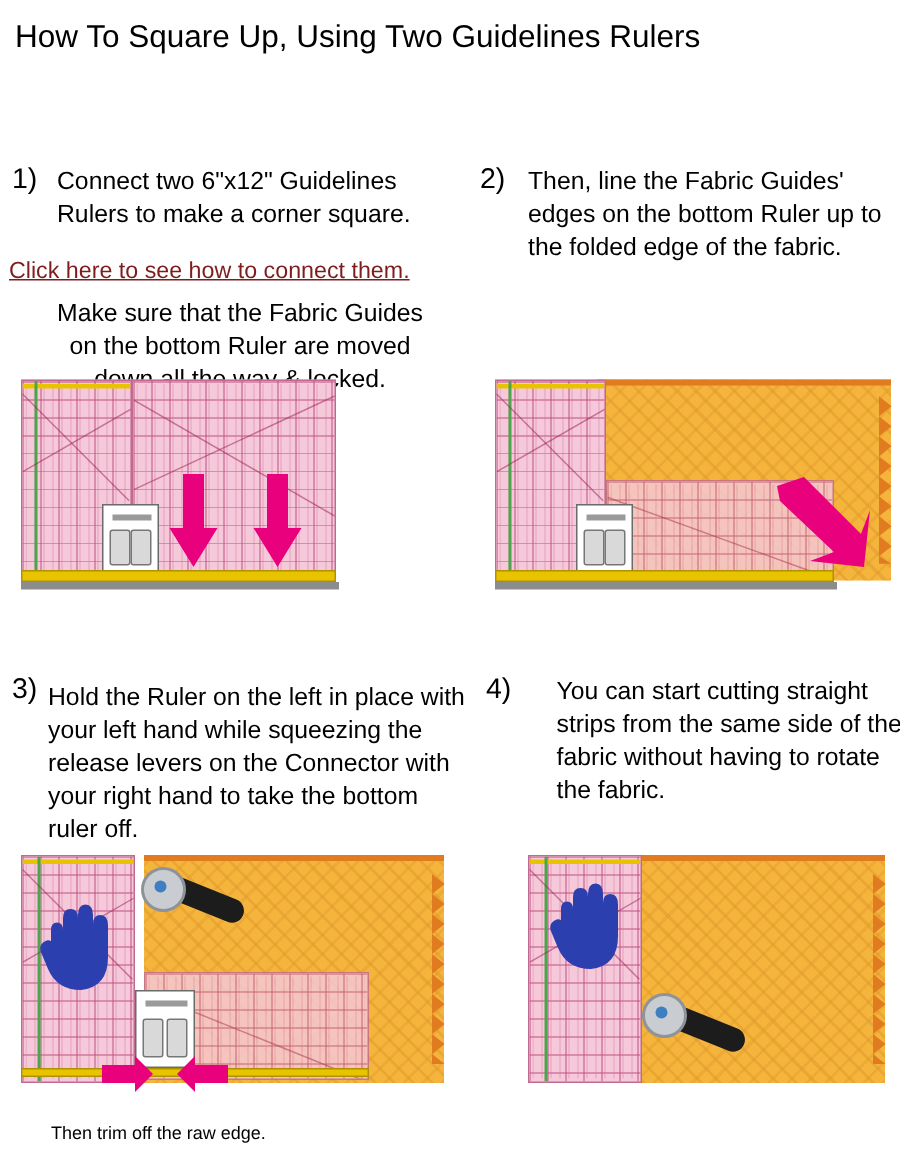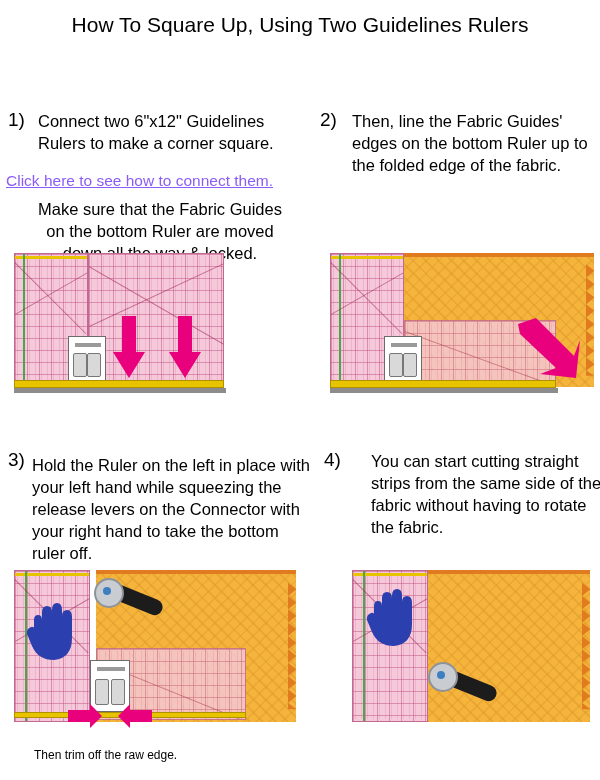--- a/index.html
+++ b/index.html
@@ -5,41 +5,40 @@
   html,body{margin:0;padding:0;}
   body{
     width:600px;height:780px;
     background:#ffffff;
     font-family:"Liberation Sans", sans-serif;
     color:#000;
     overflow:hidden;
     position:relative;
   }
   .title{
-    text-align:center;
     font-size:21px;
     line-height:26px;
     padding:12px 10px 4px 10px;
     font-weight:400;
   }
   .title .l2{display:block;}
   .num{
     position:absolute;
     font-size:19px;
     line-height:23px;
   }
   .txt{
     position:absolute;
     font-size:16.5px;
     line-height:22px;
   }
   .link{
     position:absolute;
     font-size:15.5px;
-    color:#8b5cf6;
+    color:#7f1d1d;
     text-decoration:underline;
     cursor:pointer;
   }
   .centertxt{
     position:absolute;
     font-size:16.5px;
     line-height:22px;
     text-align:center;
   }
   .caption{

